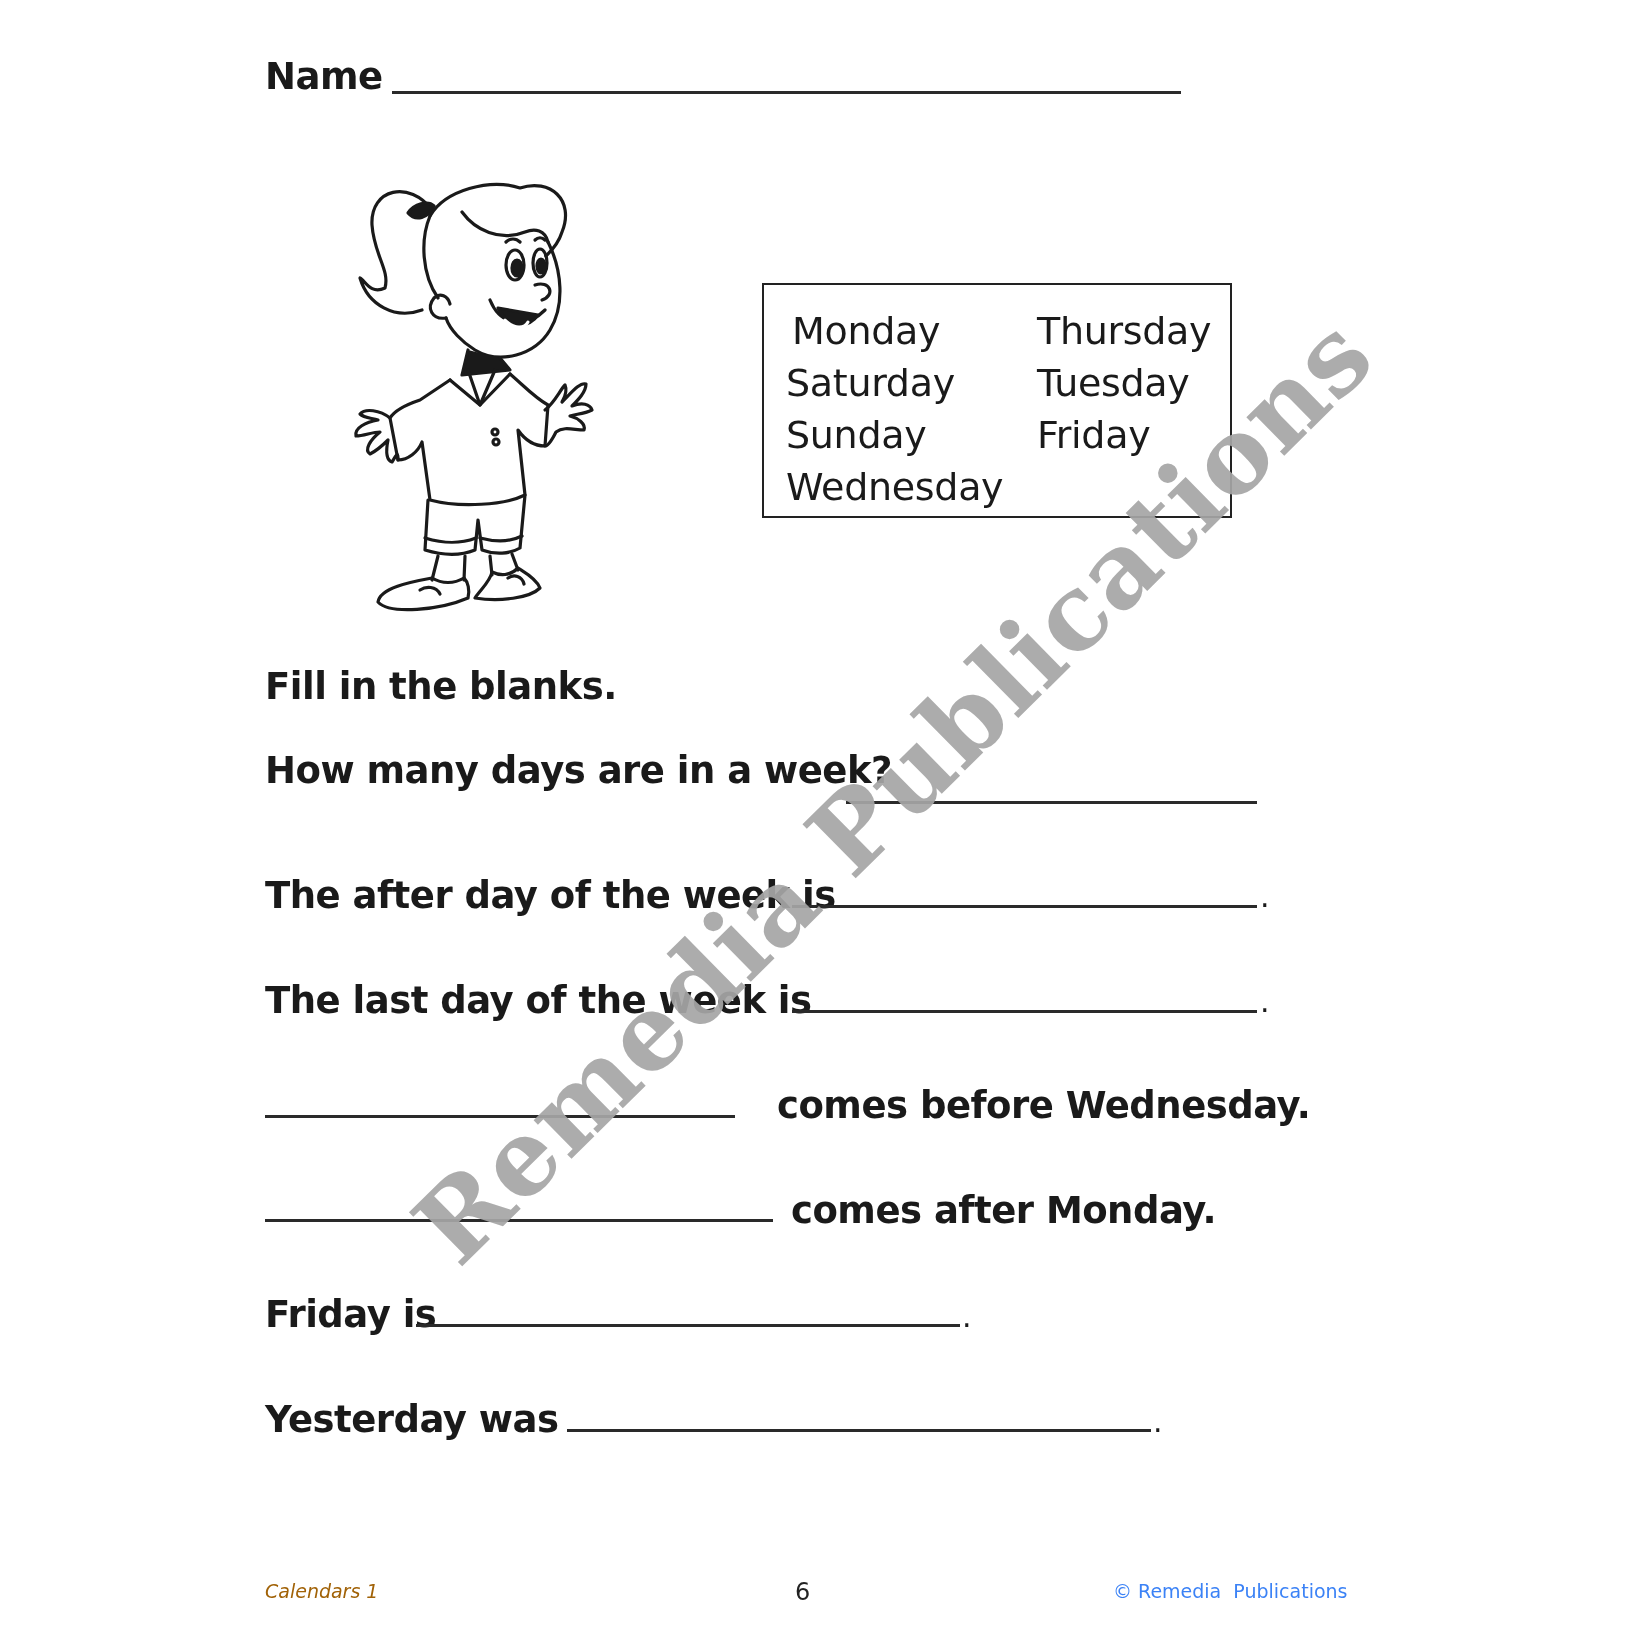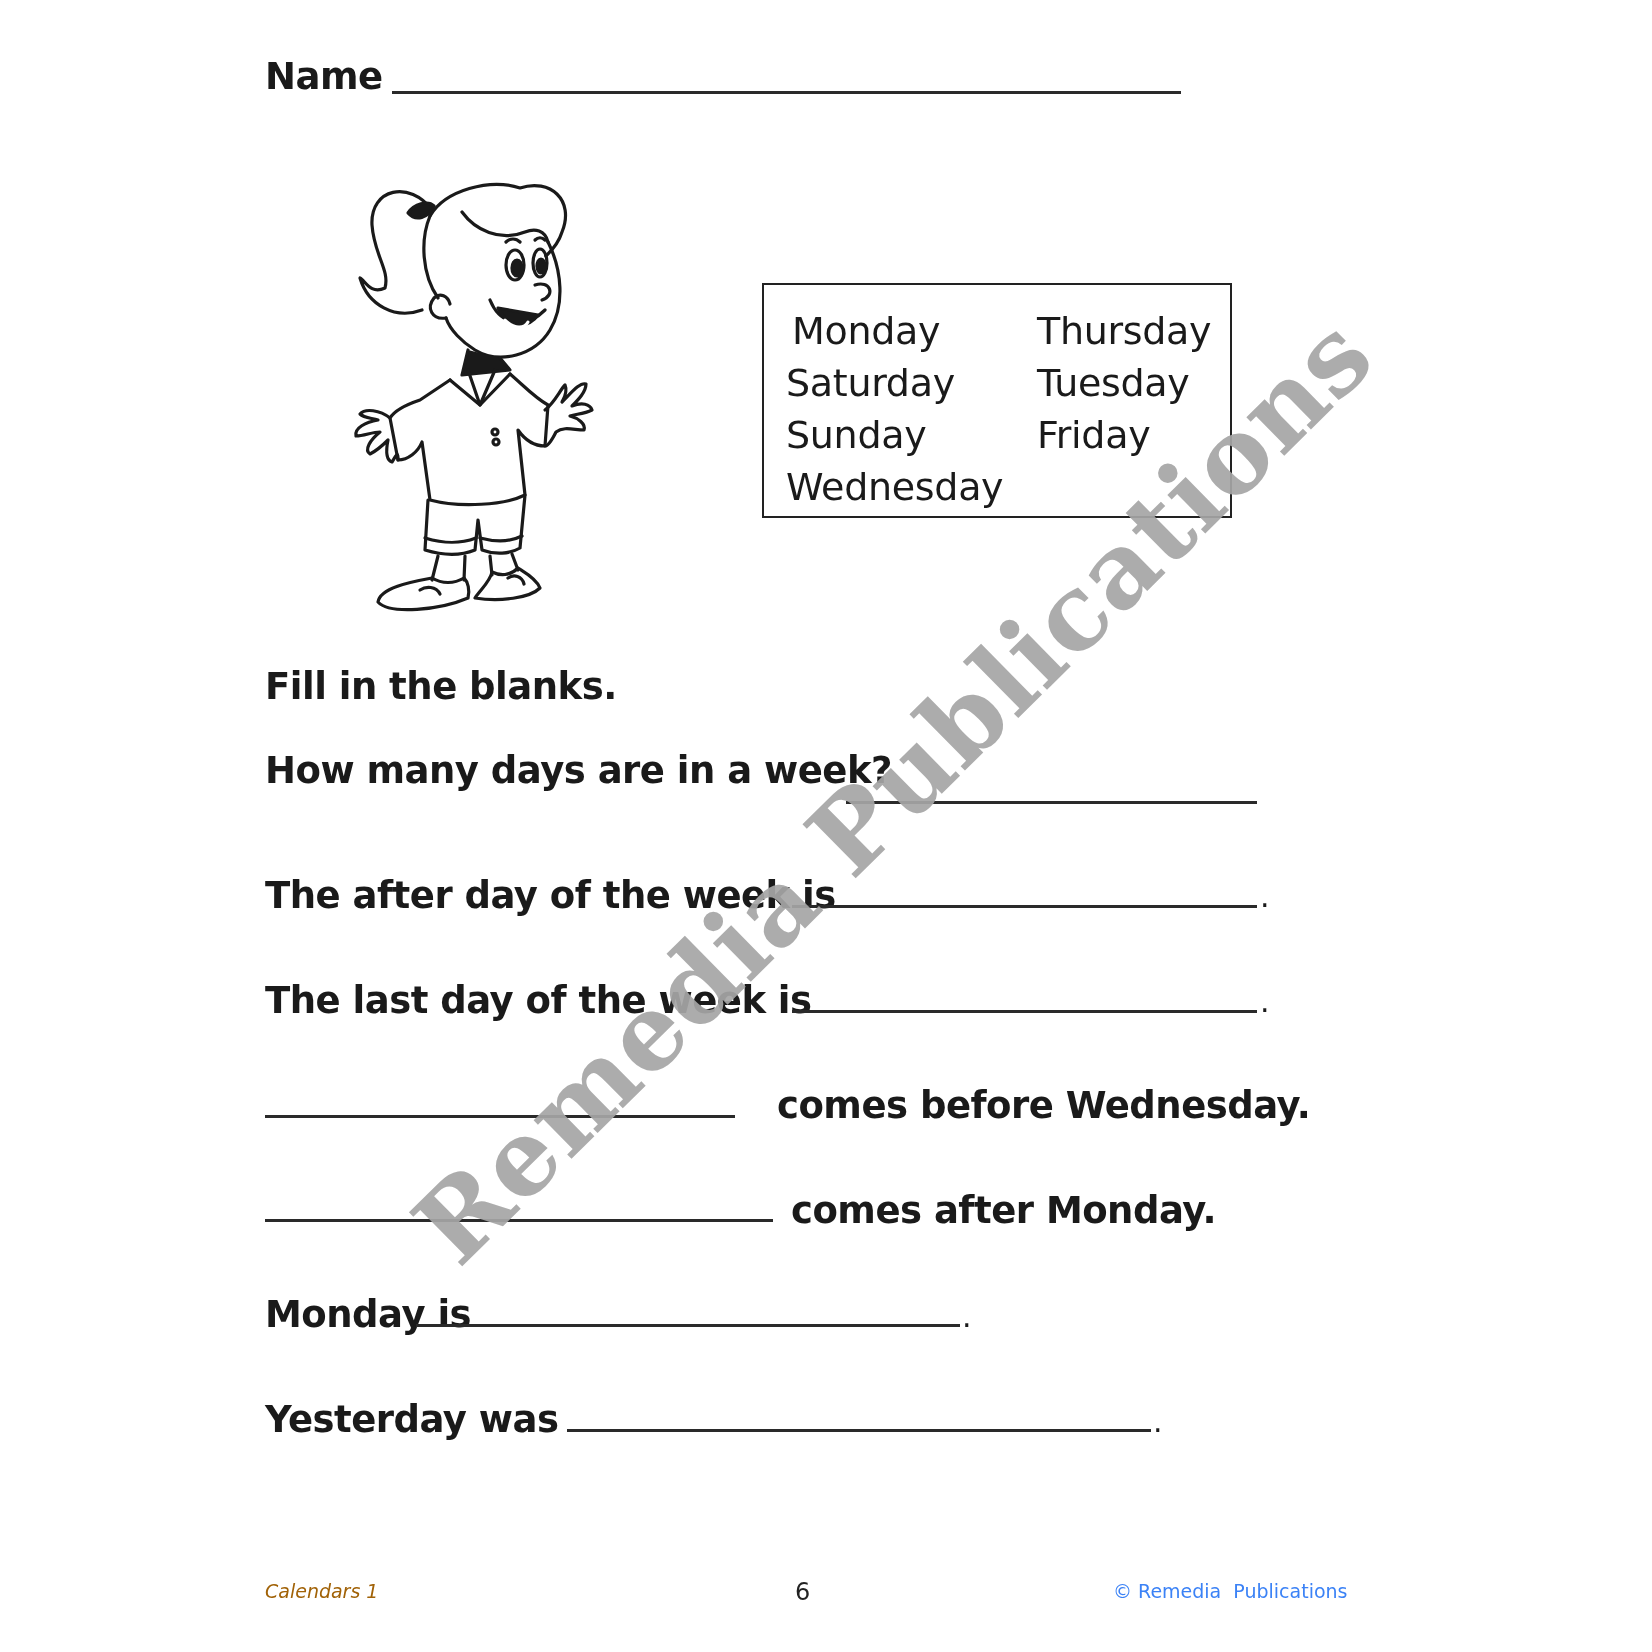--- a/index.html
+++ b/index.html
@@ -100,21 +100,21 @@
 <div class="abs txt" style="left:265px; top:982px;">The last day of the week is</div>
 <div class="blank" style="left:792px; top:1010px; width:465px;"></div>
 <div class="dot" style="left:1260px; top:987px;">.</div>
 
 <div class="blank" style="left:265px; top:1115px; width:470px;"></div>
 <div class="abs txt" style="left:777px; top:1087px;">comes before Wednesday.</div>
 
 <div class="blank" style="left:265px; top:1219px; width:508px;"></div>
 <div class="abs txt" style="left:791px; top:1192px;">comes after Monday.</div>
 
-<div class="abs txt" style="left:265px; top:1296px;">Monday is</div>
+<div class="abs txt" style="left:265px; top:1296px;">Friday is</div>
 <div class="blank" style="left:416px; top:1324px; width:544px;"></div>
 <div class="dot" style="left:962px; top:1302px;">.</div>
 
 <div class="abs txt" style="left:265px; top:1401px;">Yesterday was</div>
 <div class="blank" style="left:567px; top:1429px; width:584px;"></div>
 <div class="dot" style="left:1153px; top:1407px;">.</div>
 
 <div class="watermark">Remedia Publications</div>
 
 <div class="footer" style="left:265px; top:1580px; font-style:italic; color:#a16207;">Calendars 1</div>

